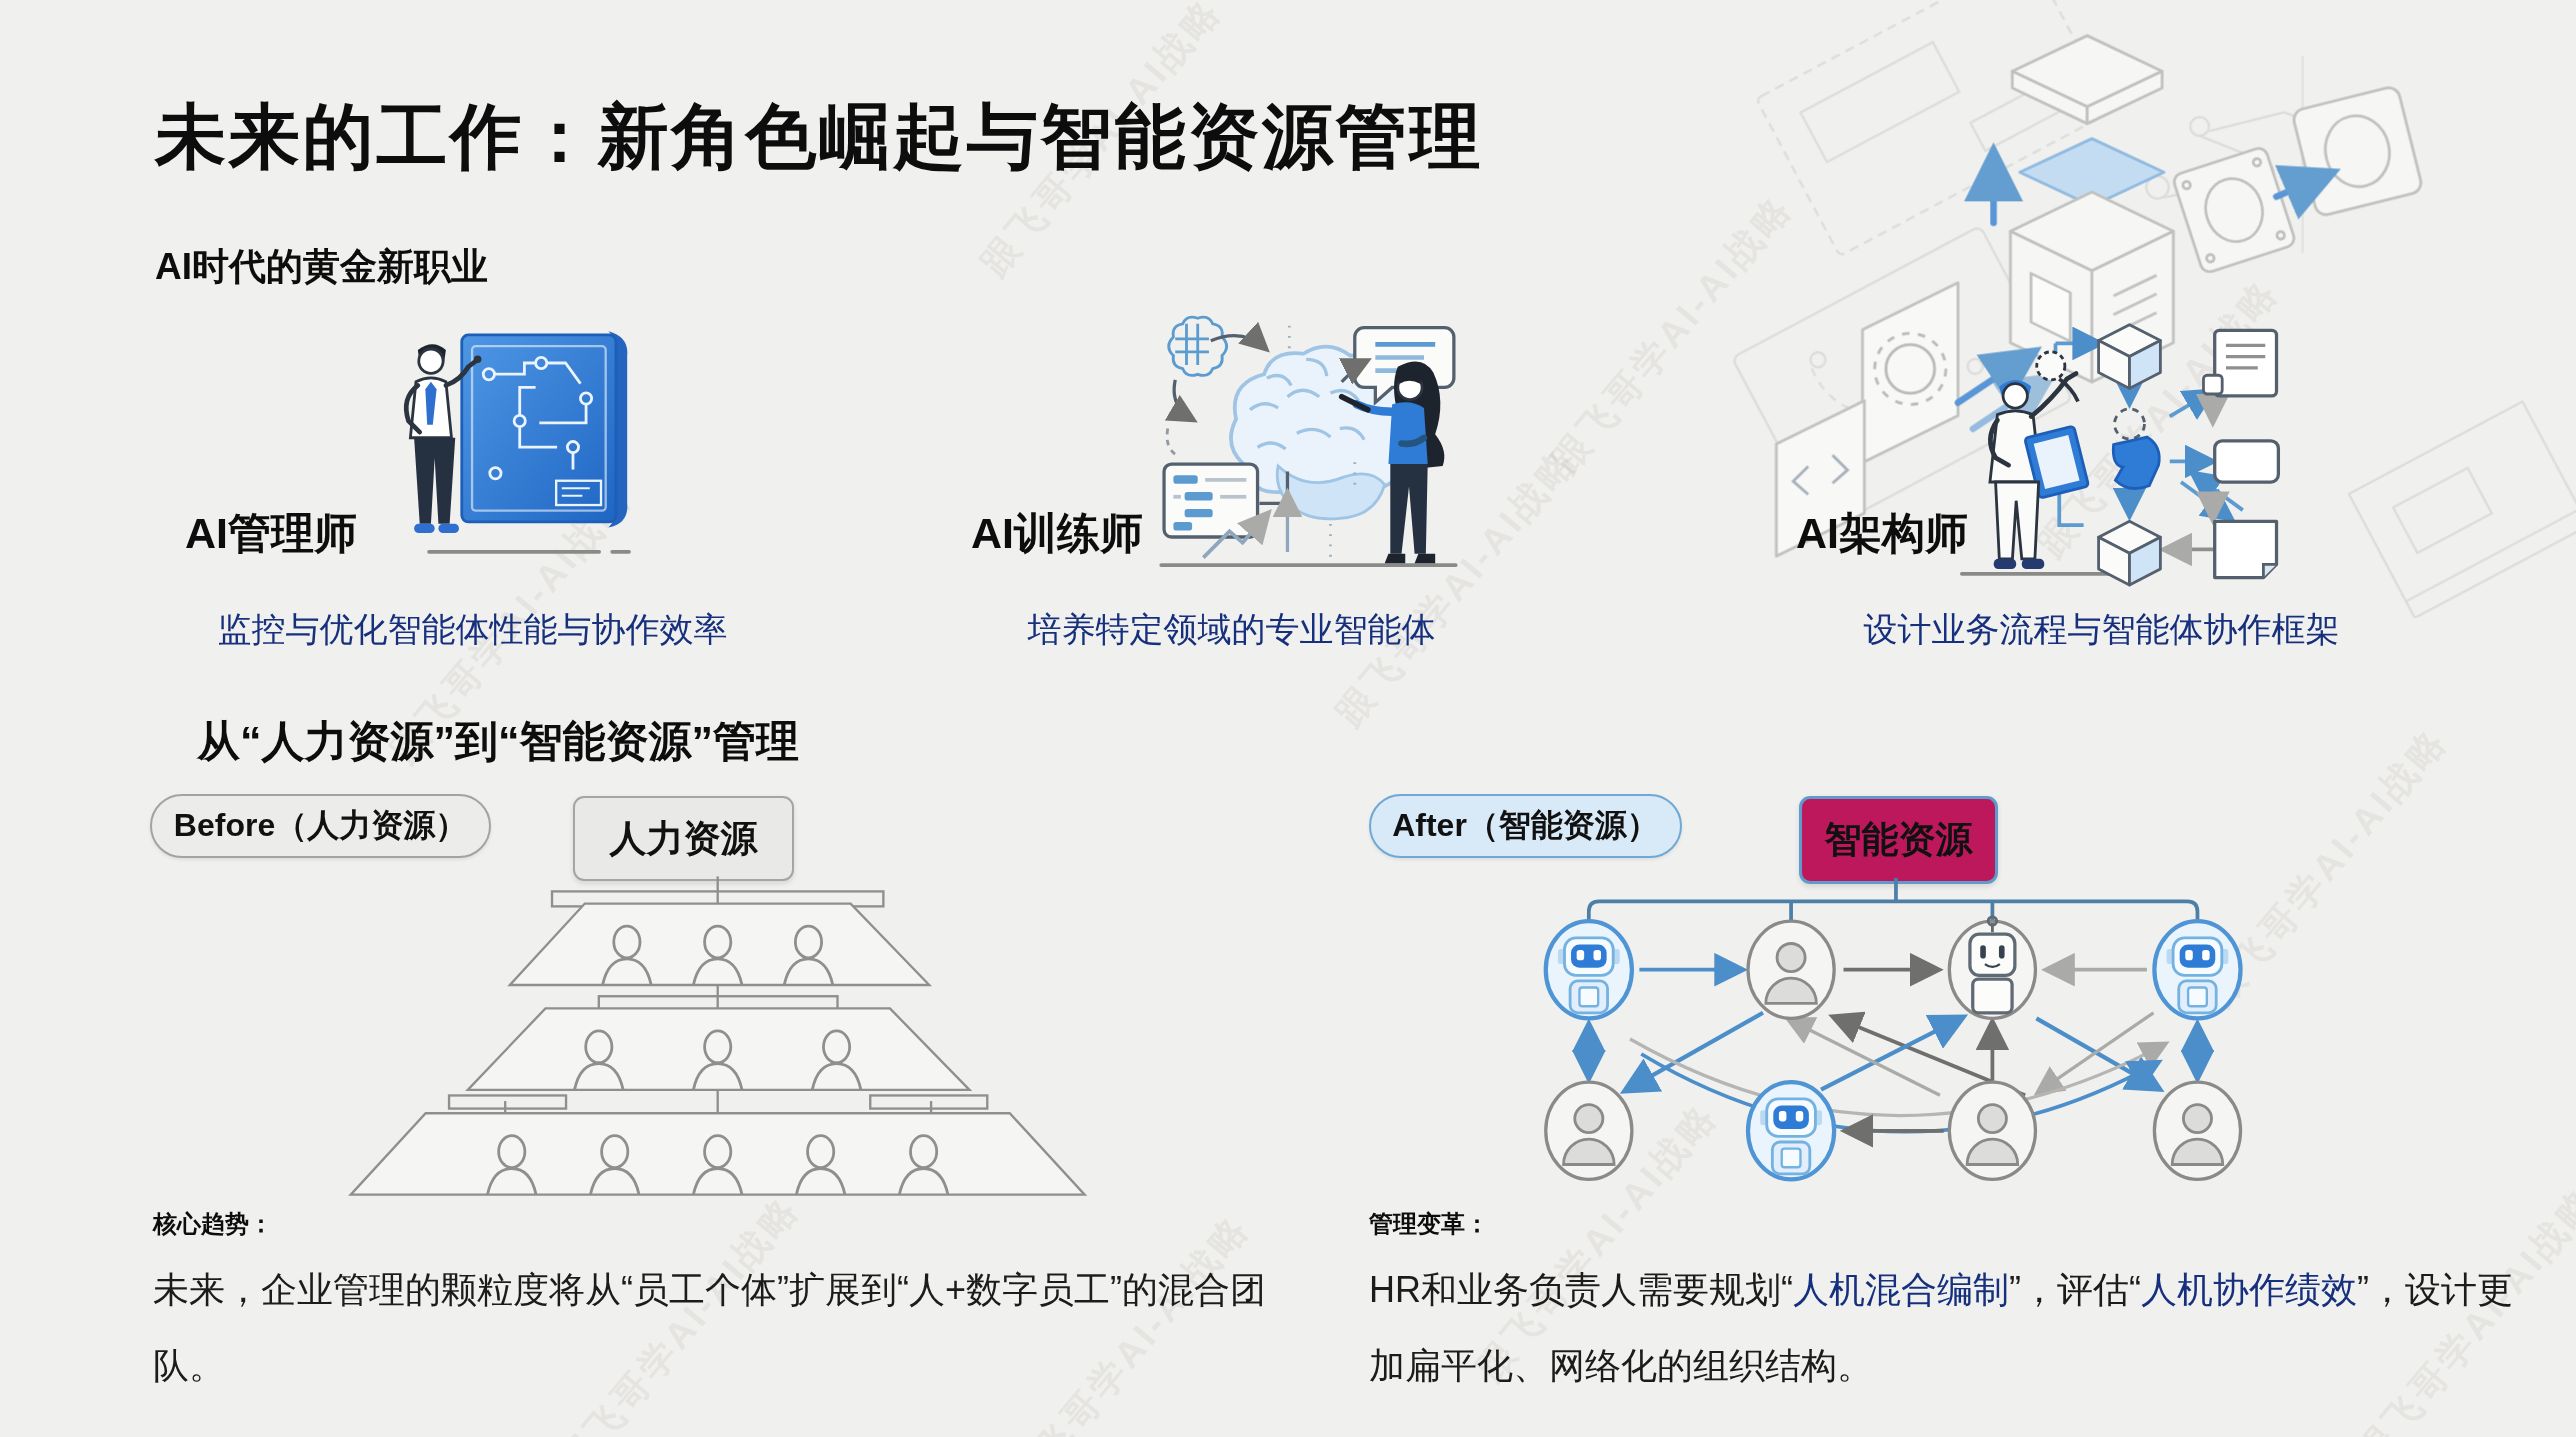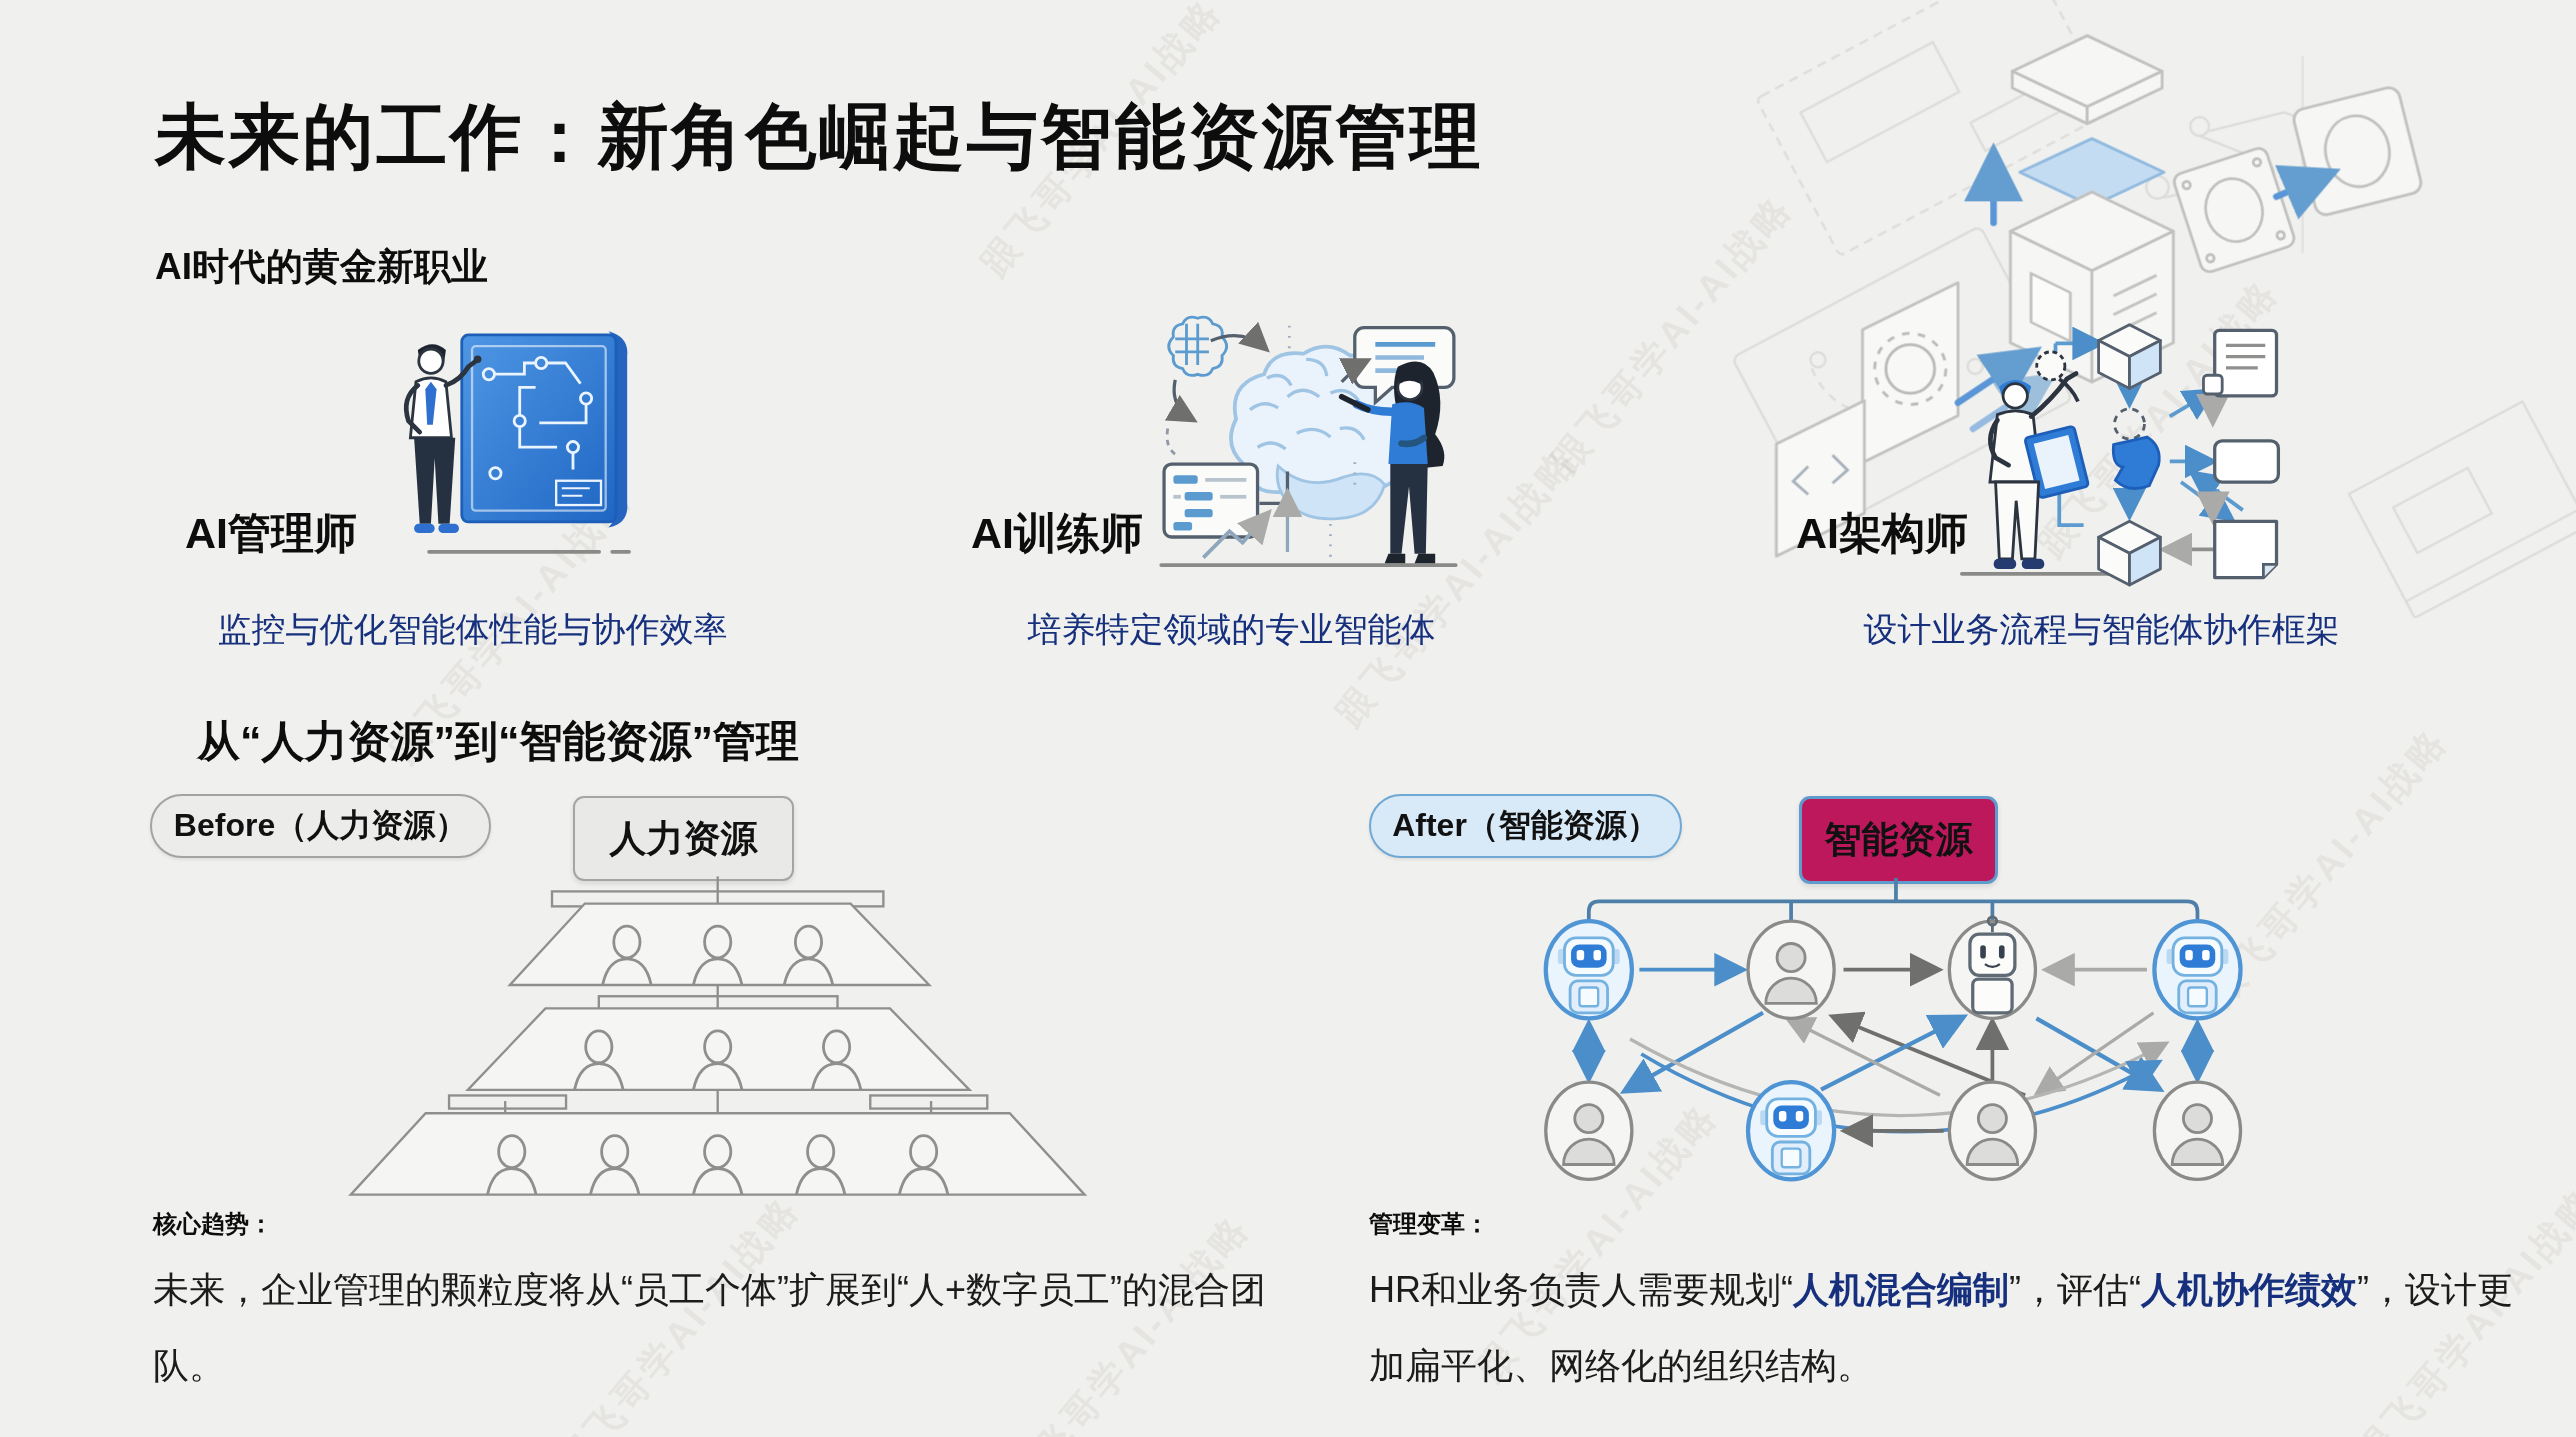--- a/index.html
+++ b/index.html
@@ -25,21 +25,21 @@
   .pill-blue{background:#d8e9f7;border:2.8px solid #6fa8d4;}
   .orgbox{
     display:flex;align-items:center;justify-content:center;
     font-size:37px;font-weight:800;color:#111;border-radius:11.2px;
     box-shadow:0 2.8px 5.6px rgba(0,0,0,.10);
   }
   .orgbox-gray{background:#e9e9e7;border:2.3px solid #a5a5a3;}
   .orgbox-blue{background:#be185d;border:3.3px solid #5f9bcd;}
   .body-heading{font-size:24px;font-weight:800;color:#0d0d0d;}
   .body-text{font-size:36px;line-height:2.1;color:#1c1c1c;}
-  .body-text b{color:#16307e;font-weight:700;}
+  .body-text b{color:#16307e;font-weight:400;}
   
   .wm{
     position:absolute;font-size:37px;color:#8a7f72;opacity:.10;
     transform:rotate(-50deg);white-space:nowrap;pointer-events:none;
     font-weight:600;letter-spacing:3.7px;
   }
 </style>
 </head>
 <body>
 

